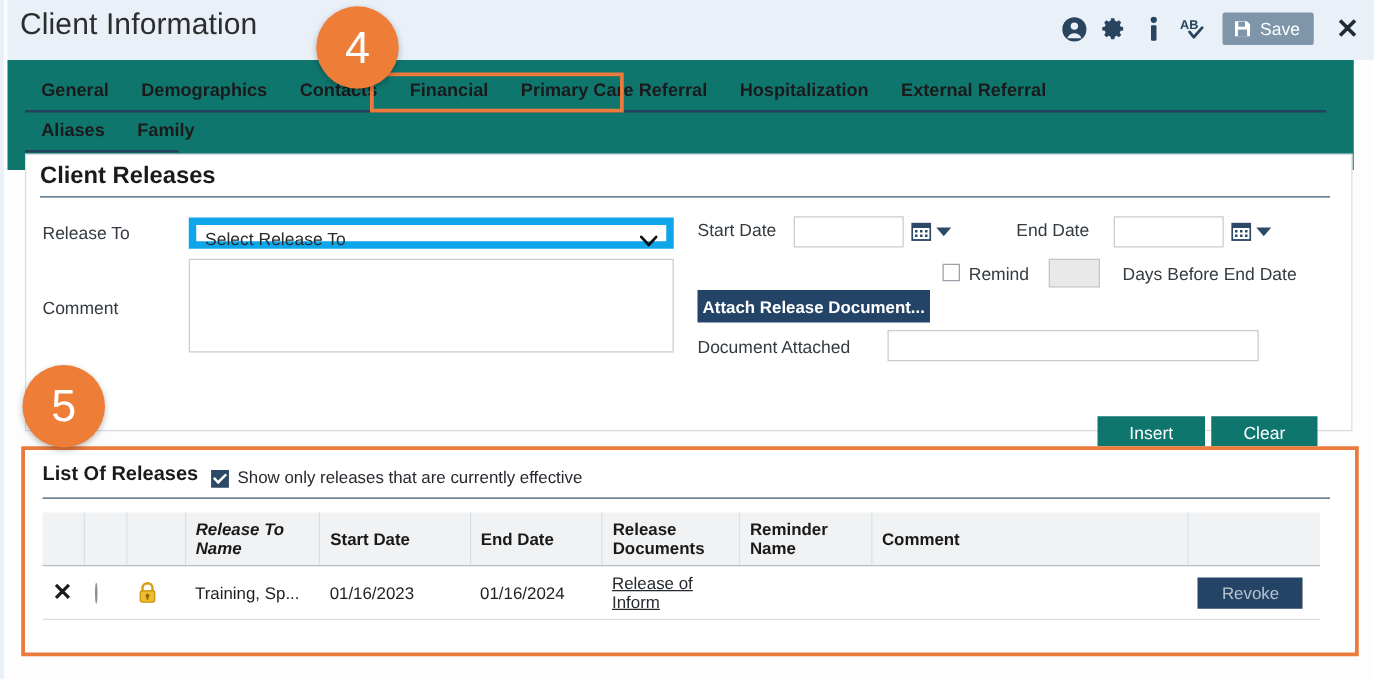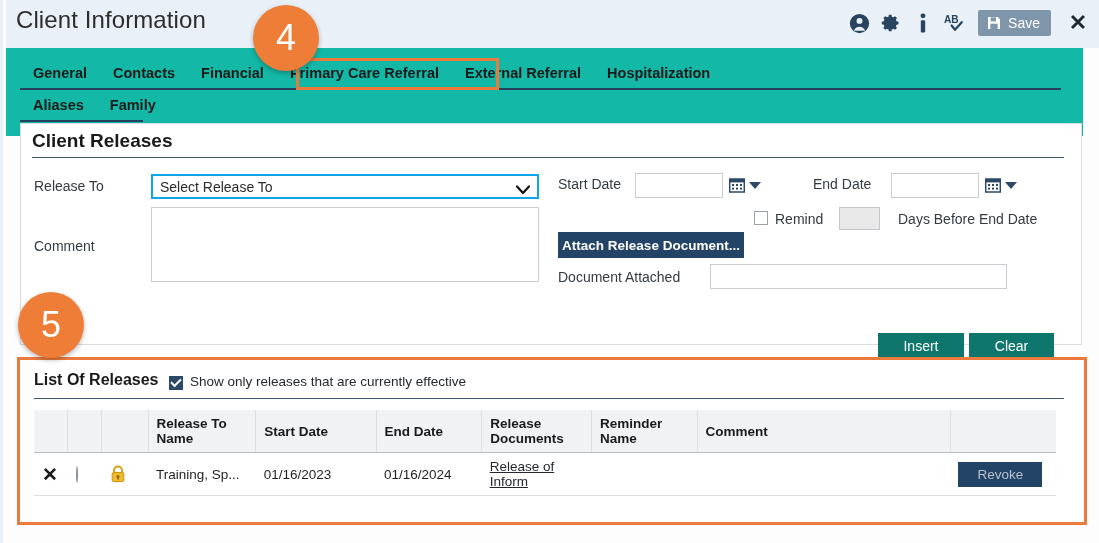--- a/index.html
+++ b/index.html
@@ -73,21 +73,21 @@
     color:#1f2933; font-size: 22px; font-weight: 700;
     margin-left: 4px;
     cursor: pointer;
     line-height: 1;
   }
 
   
   .tabs-wrap {
     position: absolute;
     left: 3px; top: 48px; right: 16px; height: 88px;
-    background: #14b8a6;
+    background: #0f766e;
   }
   .tab-row {
     position: absolute;
     left: 14px; right: 22px;
     display: flex; align-items: flex-end;
     height: 30px;
     border-bottom: 2px solid #24405c;
     box-sizing: border-box;
   }
   .tab-row.row1 { top: 12px; }
@@ -140,21 +140,21 @@
   .lbl {
     position: absolute;
     font-size: 14px; color: #333a40;
     white-space: nowrap;
   }
 
   .select-box {
     position: absolute;
     left: 148px; top: 174px;
     width: 388px; height: 25px;
-    border: 2px solid #0ea5e9;
+    border: 6px solid #0ea5e9;
     background: #ffffff;
     box-sizing: border-box;
     cursor: pointer;
   }
   .select-text {
     position: absolute; left: 7px; top: 3px;
     font-size: 14px; color: #2b2b2b;
   }
   .select-arrow {
     position: absolute; right: 7px; top: 5px;
@@ -309,21 +309,21 @@
     padding: 6px 8px;
     height: 38px;
     color: #1f1f1f;
     vertical-align: middle;
     box-sizing: border-box;
     background: #ffffff;
   }
   .col-x      { width: 32px; }
   .col-radio  { width: 32px; }
   .col-lock   { width: 44px; }
-  .col-name   { width: 102px; }
+  .col-name   { width: 102px; font-style: italic; }
   .col-start  { width: 114px; }
   .col-end    { width: 100px; }
   .col-docs   { width: 104px; }
   .col-remind { width: 100px; }
   .col-comment{ width: 240px; }
   .col-revoke { width: 100px; }
 
   .row-x {
     font-size: 19px; font-weight: 700; color: #1b1b1b;
     cursor: pointer; line-height: 1;
@@ -409,25 +409,26 @@
           <span>Save</span>
         </div>
 
         <div class="close-x">✕</div>
       </div>
     </div>
 
     <div class="tabs-wrap">
       <div class="tab-row row1">
         <div class="tab">General</div>
+        <div class="tab">Demographics</div>
         <div class="tab">Contacts</div>
         <div class="tab">Financial</div>
         <div class="tab">Primary Care Referral</div>
+        <div class="tab">Hospitalization</div>
         <div class="tab">External Referral</div>
-        <div class="tab">Hospitalization</div>
       </div>
       <div class="tab-row row2">
         <div class="tab">Aliases</div>
         <div class="tab">Family</div>
       </div>
     </div>
     <div class="tab-highlight"></div>
 
     <div class="panel">
       <div class="panel-title">Client Releases</div>

